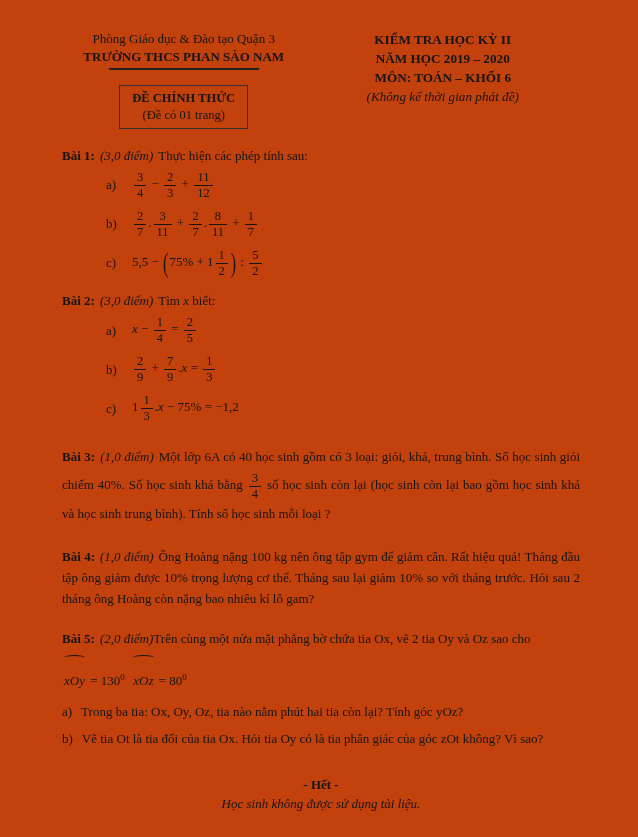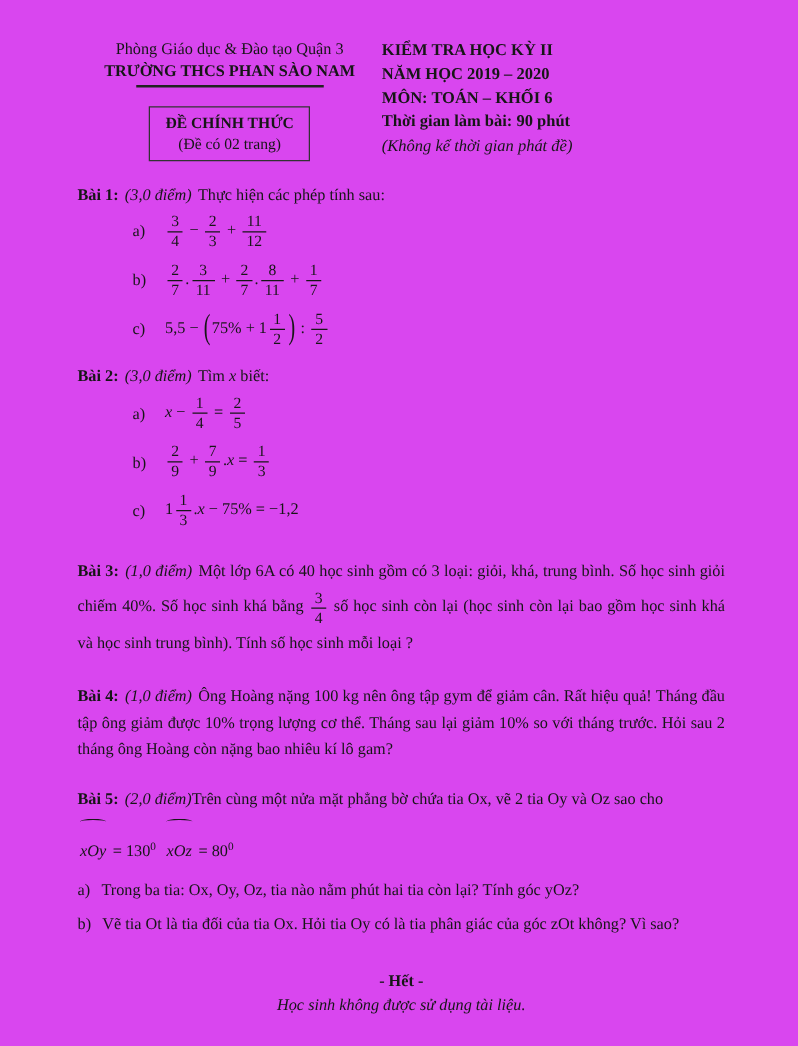--- a/index.html
+++ b/index.html
@@ -1,24 +1,24 @@
 <!DOCTYPE html>
 <html lang="vi"><head>
 <meta charset="utf-8">
 <style>
   html,body{margin:0;padding:0;background:#fff;}
   .page{
-    box-sizing:border-box;width:638px;height:837px;margin:0 auto;background:#d946ef;
+    box-sizing:border-box;width:638px;height:837px;margin:0 auto;background:#c2410c;
     color:#161616;font-family:"Liberation Serif","DejaVu Serif",serif;font-size:13px;
     padding:30px 58px 14px 62px;overflow:hidden;
   }
   
   .hdr{display:flex;}
   .hdr-left{width:47%;text-align:center;}
-  .hdr-right{width:53%;}
+  .hdr-right{width:53%;text-align:center;}
   .dept{font-size:13px;line-height:1.35;}
   .school{font-weight:bold;font-size:13px;line-height:1.35;}
   .rule{width:150px;border-top:2px solid #222;margin:3px auto 15px;}
   .official-box{display:inline-block;border:1px solid #333;padding:4px 12px;}
   .box-title{font-weight:bold;font-size:12.5px;line-height:1.35;}
   .box-note{font-size:12.5px;line-height:1.35;}
   .hdr-right .b{font-weight:bold;line-height:1.45;font-size:13.2px;}
   .hdr-right .it{font-style:italic;line-height:1.45;font-size:13.2px;}
   
   .sec{margin-top:14px;}
@@ -61,28 +61,27 @@
 
 <div class="page">
 
   <div class="hdr">
     <div class="hdr-left">
       <div class="dept">Phòng Giáo dục &amp; Đào tạo Quận 3</div>
       <div class="school">TRƯỜNG THCS PHAN SÀO NAM</div>
       <div class="rule"></div>
       <div class="official-box">
         <div class="box-title">ĐỀ CHÍNH THỨC</div>
-        <div class="box-note">(Đề có 02 trang)</div>
+        <div class="box-note">(Đề có 01 trang)</div>
       </div>
     </div>
     <div class="hdr-right">
       <div class="b">KIỂM TRA HỌC KỲ II</div>
       <div class="b">NĂM HỌC 2019 – 2020</div>
       <div class="b">MÔN: TOÁN – KHỐI 6</div>
-      <div class="b">Thời gian làm bài: 90 phút</div>
       <div class="it">(Không kể thời gian phát đề)</div>
     </div>
   </div>
 
   <div class="sec sec-1">
     <p class="prob p-head"><b class="prob-label">Bài 1:</b><i class="prob-points">(3,0 điểm)</i><span class="math"><span>Thực hiện các phép tính sau:</span></span></p>
     <div class="math-row">
         <span class="item-label">a)</span>
         <span class="math"><span class="frac"><span class="num" style="display: block;">3</span><span class="den" style="display: block;">4</span></span><span> − </span><span class="frac"><span class="num" style="display: block;">2</span><span class="den" style="display: block;">3</span></span><span> + </span><span class="frac"><span class="num" style="display: block;">11</span><span class="den" style="display: block;">12</span></span></span>
       </div>

